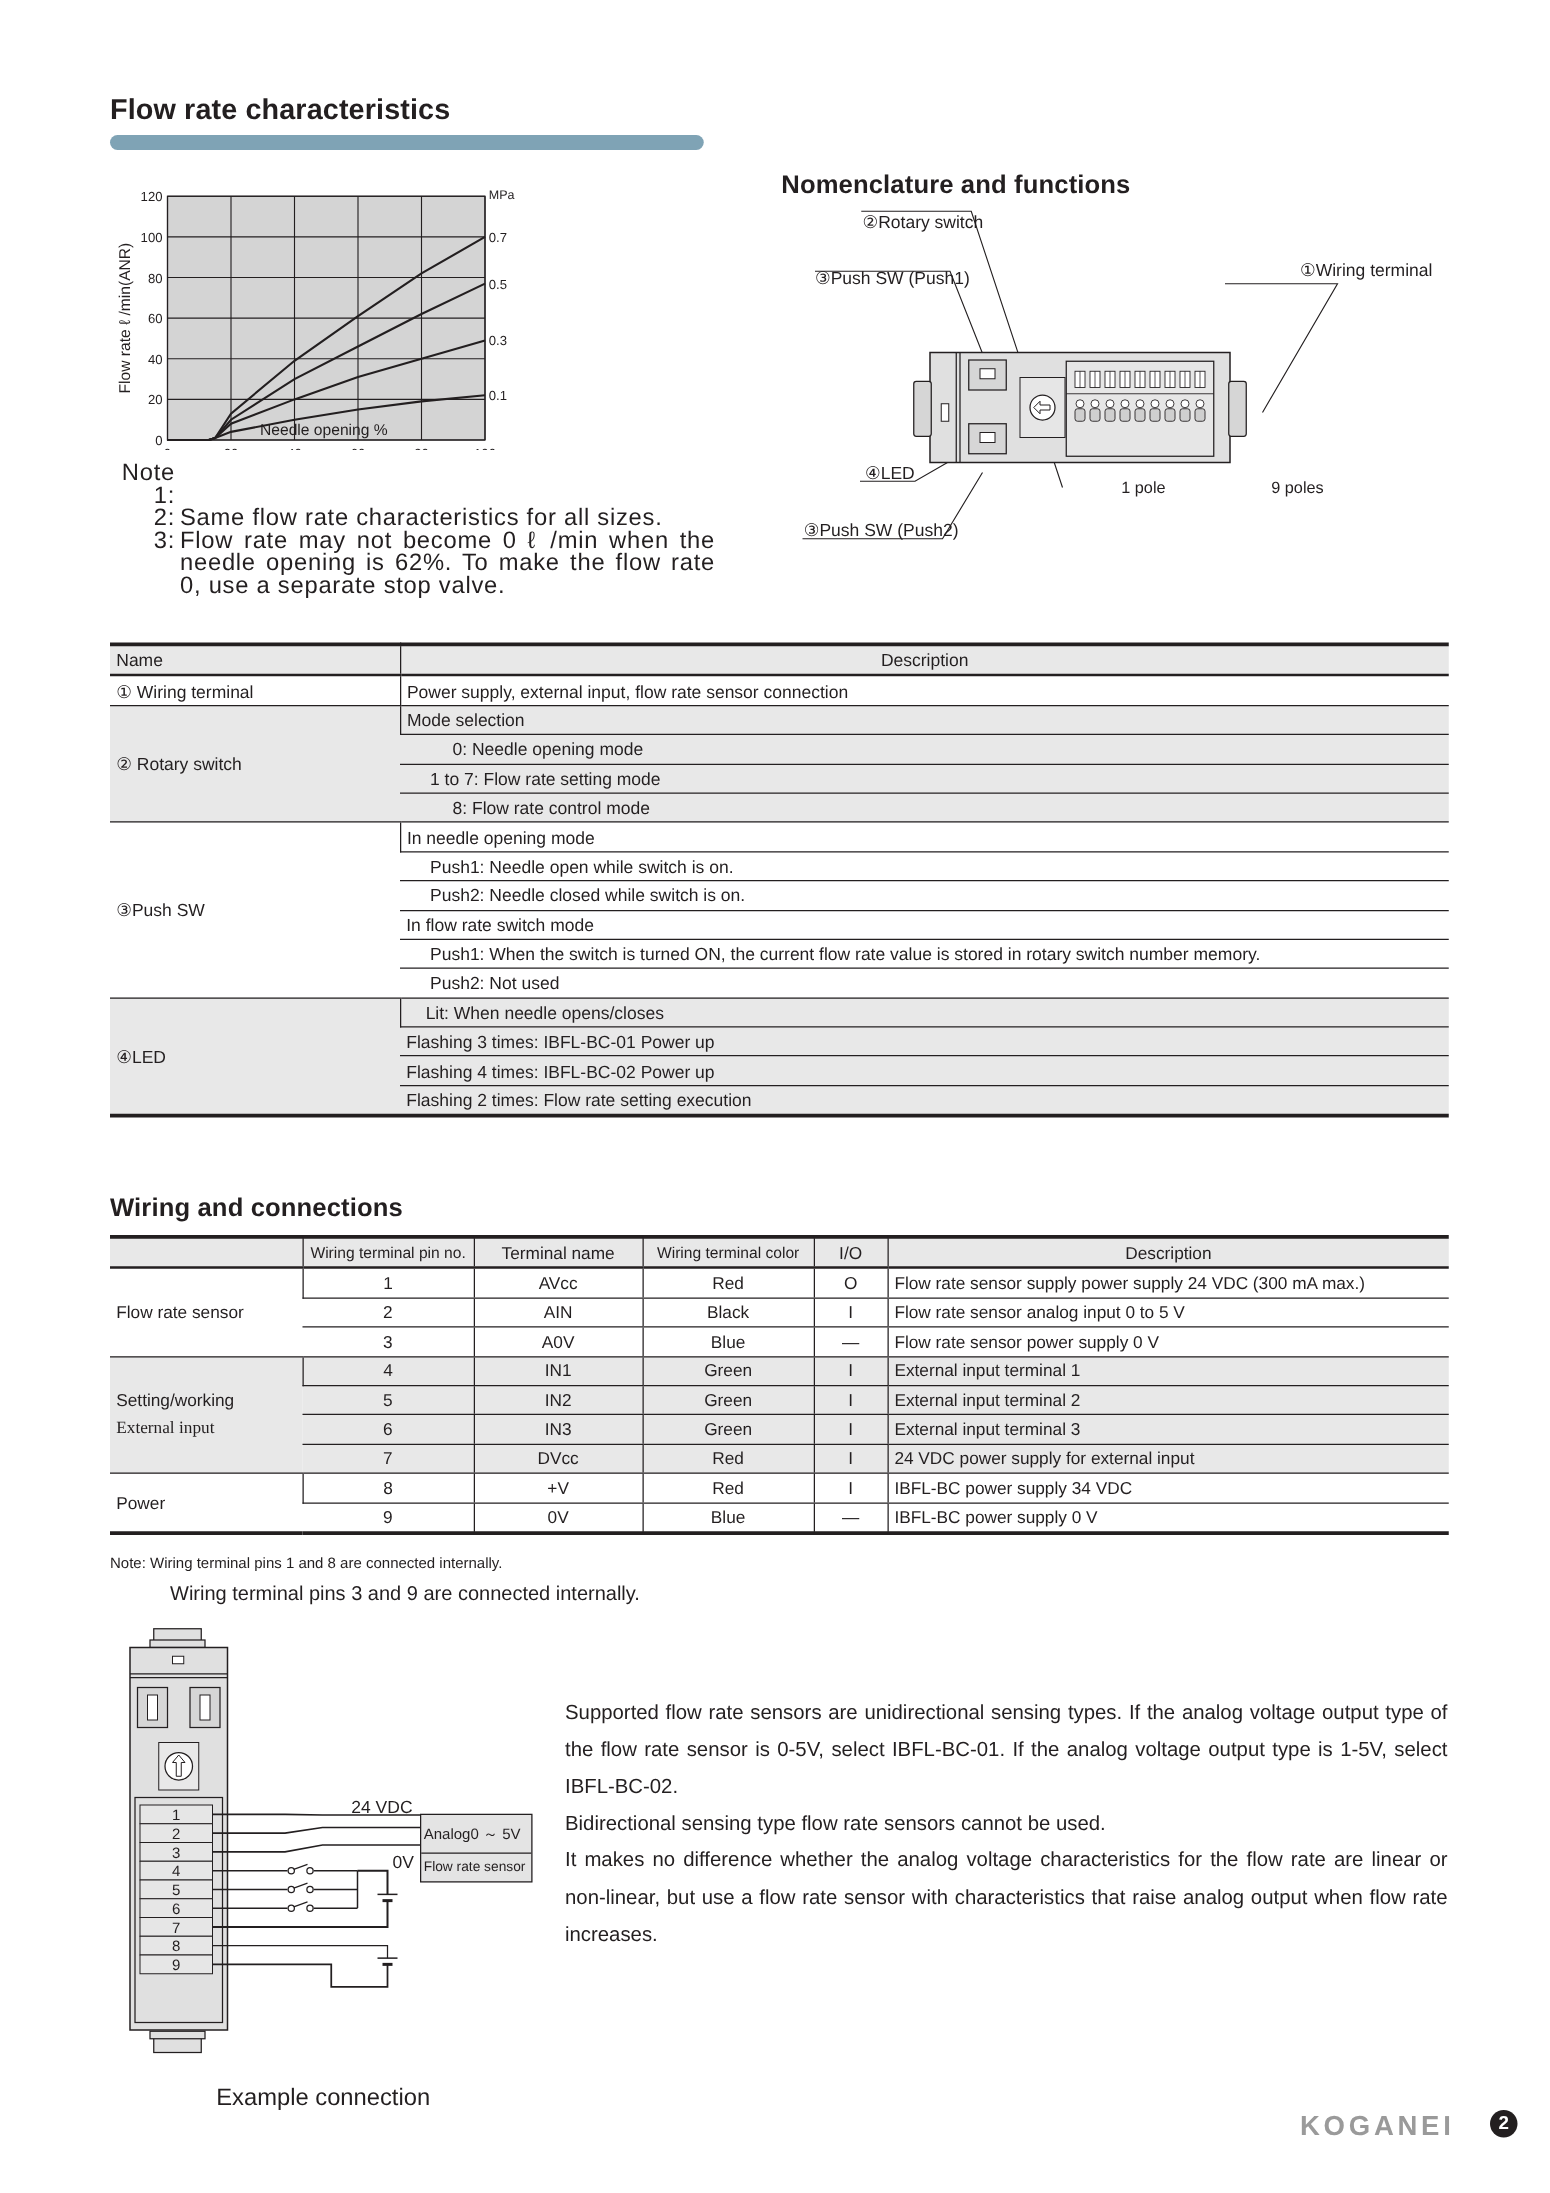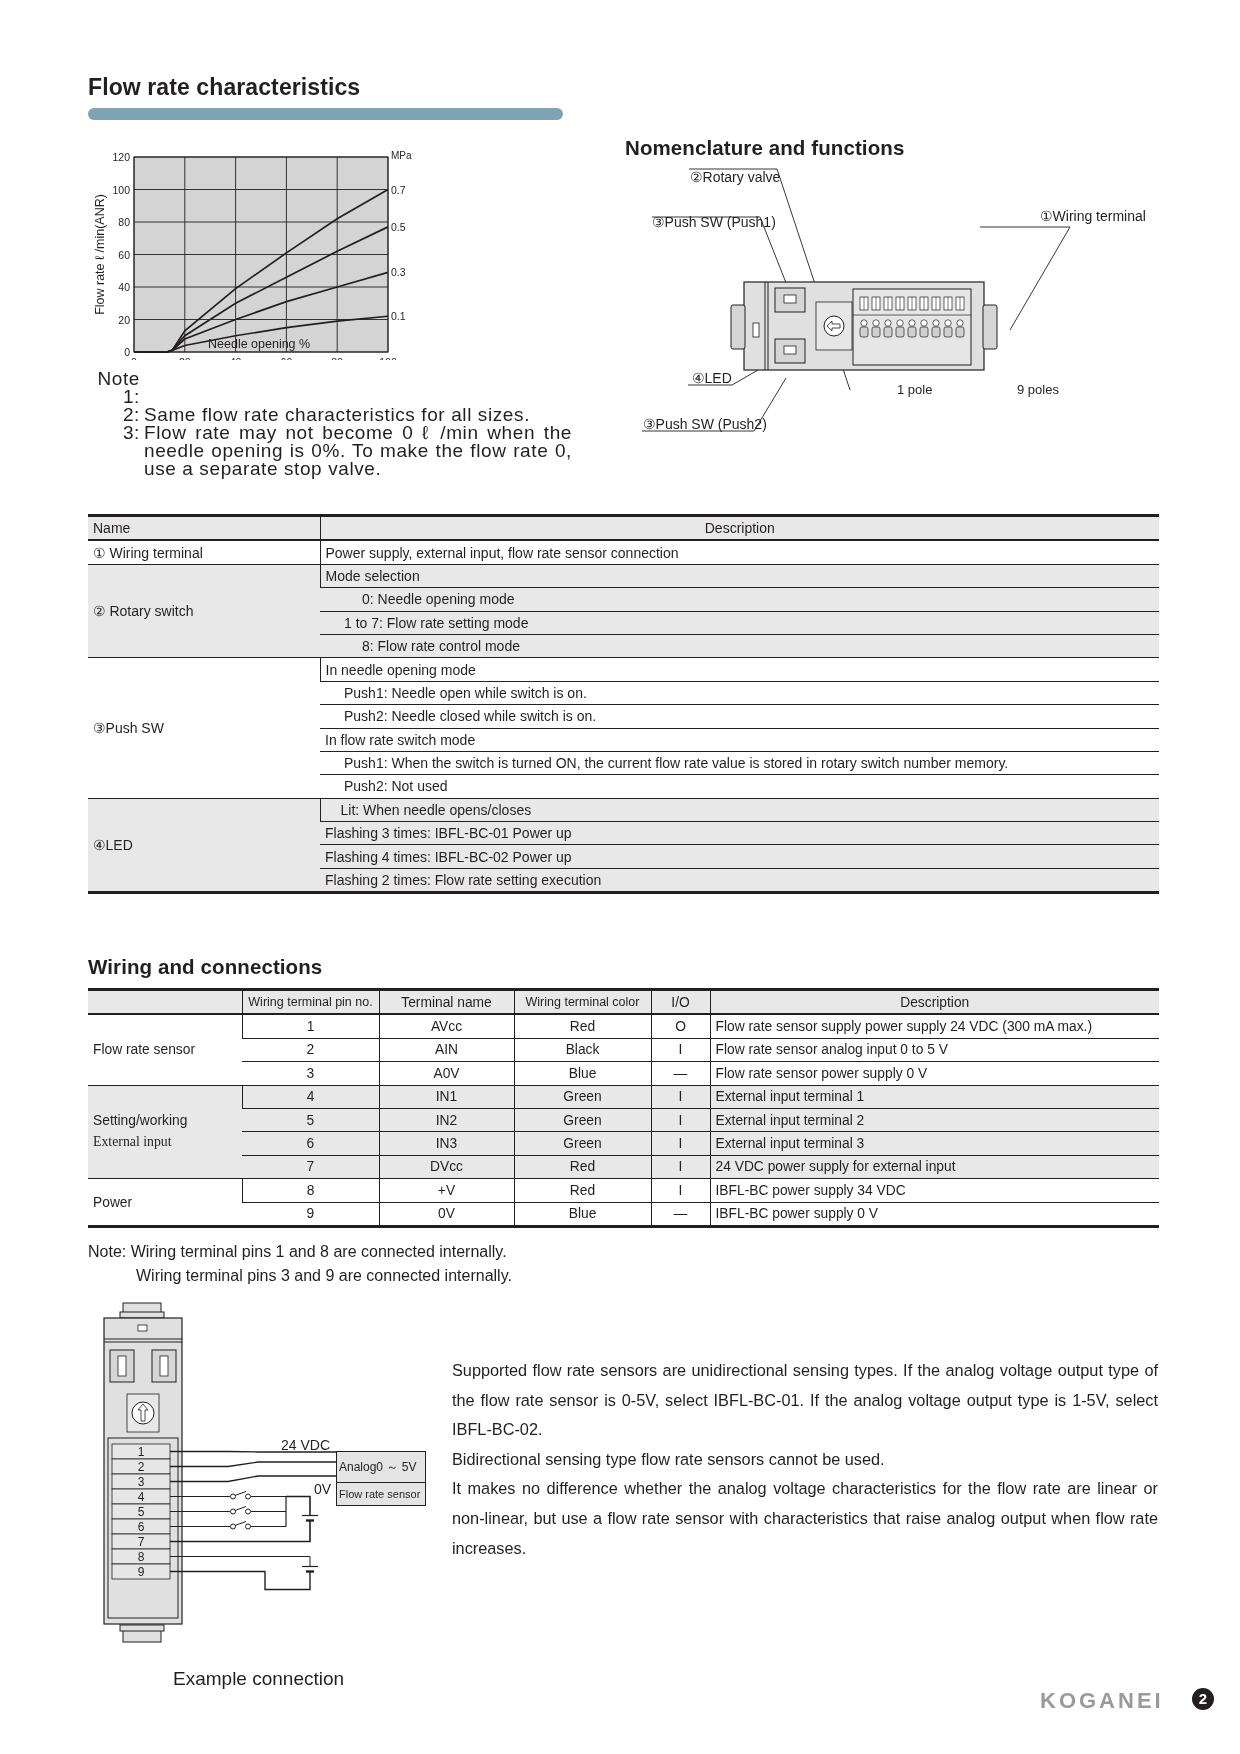--- a/index.html
+++ b/index.html
@@ -72,21 +72,21 @@
   <div id="flow-notes">
       <div style="display: flex;">
         <span style="width: 52px; flex: 0 0 52px; text-align: right; padding-right: 4px;">Note 1:</span>
       </div>
       <div style="display: flex;">
         <span style="width: 52px; flex: 0 0 52px; text-align: right; padding-right: 4px;">2:</span>
         <span style="text-align: justify;">Same flow rate characteristics for all sizes.</span>
       </div>
       <div style="display: flex;">
         <span style="width: 52px; flex: 0 0 52px; text-align: right; padding-right: 4px;">3:</span>
-        <span style="text-align: justify;">Flow rate may not become 0  ℓ /min when the needle opening is 0%.  To make the flow rate 0, use a separate stop valve.</span>
+        <span style="text-align: justify;">Flow rate may not become 0  ℓ /min when the needle opening is 62%.  To make the flow rate 0, use a separate stop valve.</span>
       </div>
     </div>
 </div>
 
 <h1 class="sec" style="left:625px;top:136px;font-size:20.5px;">Nomenclature and functions</h1>
 <svg class="abs" style="left:620px;top:160px;" width="560" height="300">
 
   <g stroke="#231f20" stroke-width="0.9" fill="none">
     <polyline points="69,9 157,9 230,230"></polyline>
     <polyline points="32,57 140,57 176,148"></polyline>
@@ -142,21 +142,21 @@
       <line x1="328" y1="137" x2="328" y2="150" stroke="#231f20" stroke-width="0.6"></line>
       <circle cx="328" cy="163" r="3.2" fill="#fff" stroke="#231f20" stroke-width="0.7"></circle>
       <rect x="324" y="167" width="8" height="10" rx="2" fill="#cfcfcf" stroke="#231f20" stroke-width="0.7"></rect>
       <rect x="336" y="137" width="8" height="13" fill="#fff" stroke="#231f20" stroke-width="0.7"></rect>
       <line x1="340" y1="137" x2="340" y2="150" stroke="#231f20" stroke-width="0.6"></line>
       <circle cx="340" cy="163" r="3.2" fill="#fff" stroke="#231f20" stroke-width="0.7"></circle>
       <rect x="336" y="167" width="8" height="10" rx="2" fill="#cfcfcf" stroke="#231f20" stroke-width="0.7"></rect>
       <line x1="233" y1="155" x2="351" y2="155" stroke="#231f20" stroke-width="0.7"></line>
     </g>
 </svg>
-<div class="abs" style="left:690px;top:169px;font-size:14px;">②Rotary valve</div>
+<div class="abs" style="left:690px;top:169px;font-size:14px;">②Rotary switch</div>
 <div class="abs" style="left:652px;top:214px;font-size:14px;">③Push SW (Push1)</div>
 <div class="abs" style="left:1040px;top:208px;font-size:14px;">①Wiring terminal</div>
 <div class="abs" style="left:692px;top:370px;font-size:14px;">④LED</div>
 <div class="abs" style="left:643px;top:416px;font-size:14px;">③Push SW (Push2)</div>
 <div class="abs" style="left:897px;top:382px;font-size:13px;">1 pole</div>
 <div class="abs" style="left:1017px;top:382px;font-size:13px;">9 poles</div>
 
 <table class="t" id="nom-table" style="left:88px;top:514px;width:1071px;border-top:3px solid #231f20;border-bottom:3px solid #231f20;">
   <colgroup>
       <col style="width:232px">
@@ -306,21 +306,21 @@
       </tr>
       <tr>
         <td style="text-align: center;">9</td>
         <td style="text-align: center;">0V</td>
         <td style="text-align: center;">Blue</td>
         <td style="text-align: center;">—</td>
         <td>IBFL-BC power supply 0 V</td>
       </tr>
     </tbody>
 </table>
-<div class="abs" style="left:88px;top:1243px;font-size:16px;">Note: Wiring terminal pins 1 and 8 are connected internally.</div>
+<div class="abs" style="left:88px;top:1243px;font-size:12px;">Note: Wiring terminal pins 1 and 8 are connected internally.</div>
 <div class="abs" style="left:136px;top:1267px;font-size:16px;">Wiring terminal pins 3 and 9 are connected internally.</div>
 
 <svg id="conn" class="abs" style="left:88px;top:1300px;" width="360" height="350">
     <rect x="35" y="3" width="38" height="10" fill="#e0e0e0" stroke="#231f20"></rect>
     <rect x="32" y="12" width="44" height="6" fill="#e0e0e0" stroke="#231f20"></rect>
     <rect x="35" y="330" width="38" height="12" fill="#e0e0e0" stroke="#231f20"></rect>
     <rect x="32" y="325" width="44" height="6" fill="#e0e0e0" stroke="#231f20"></rect>
     <rect x="16" y="18" width="78" height="306" fill="#e0e0e0" stroke="#231f20" stroke-width="1.2"></rect>
     <line x1="16" y1="39" x2="94" y2="39" stroke="#231f20"></line>
     <line x1="16" y1="42" x2="94" y2="42" stroke="#231f20"></line>

